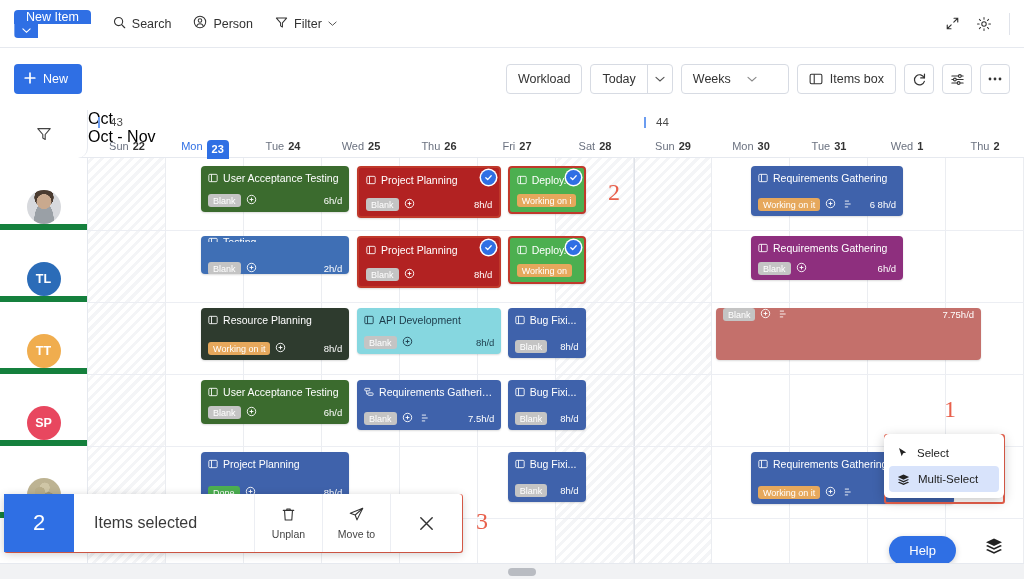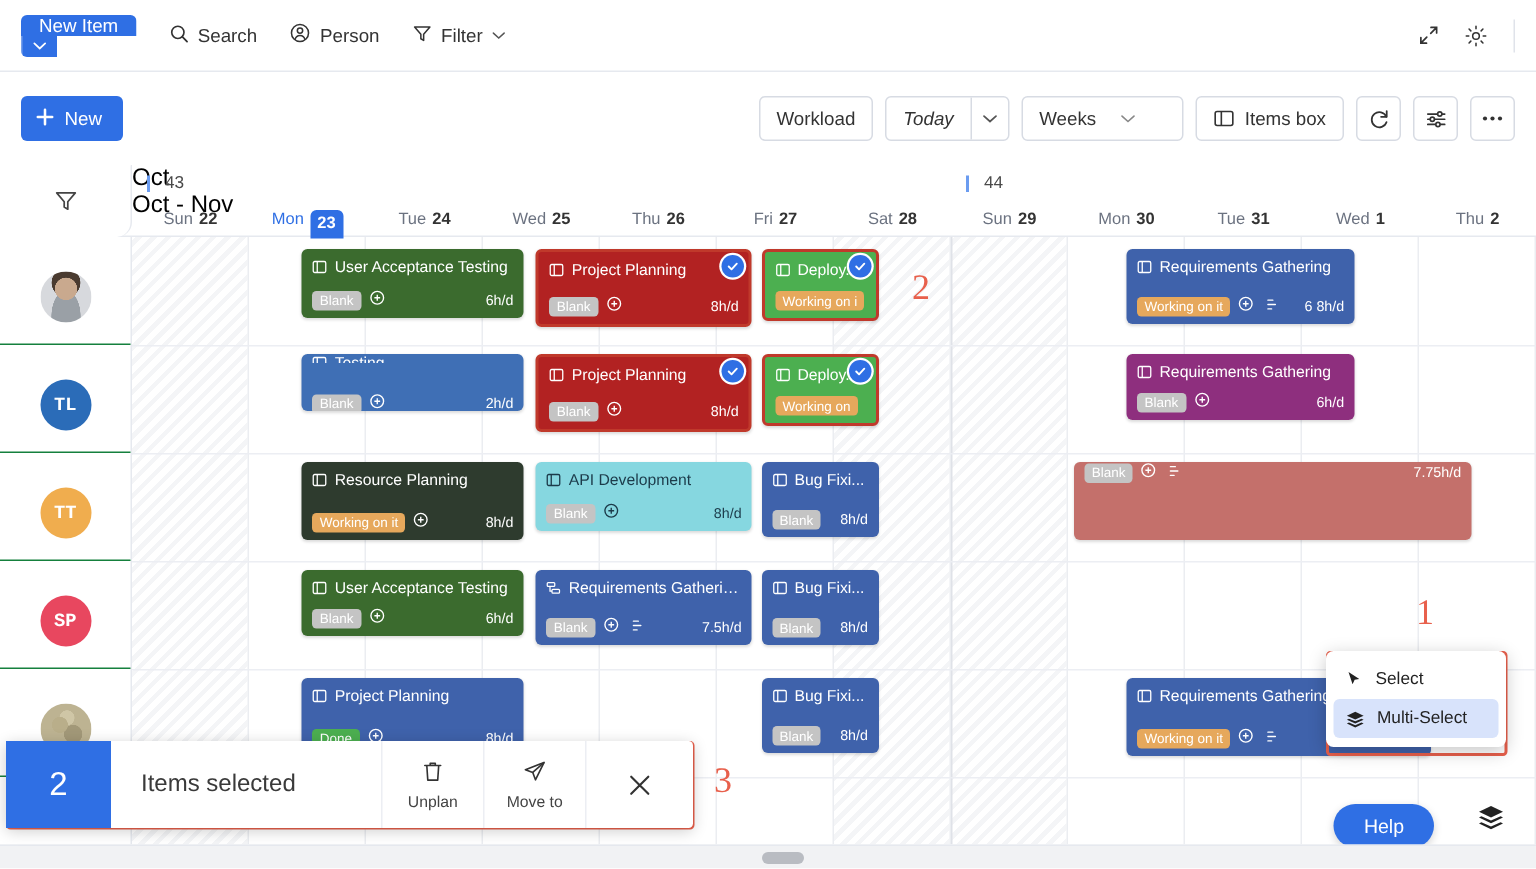--- a/index.html
+++ b/index.html
@@ -49,21 +49,21 @@
     height:30px; padding:0 14px 0 10px; display:flex; align-items:center;
     gap:7px; font-size:12.5px; font-weight:500; cursor:pointer;
   }
   .t2-spacer { flex:1; }
   .pill {
     height:30px; border:1px solid #d7dbe3; border-radius:4px; background:#fff;
     display:flex; align-items:center; padding:0 11px; font-size:12.5px;
     color:#333; margin-left:8px; cursor:pointer; white-space:nowrap;
   }
   .pill.grp { padding:0; }
-  .pill.grp .seg { padding:0 11px; height:28px; display:flex; align-items:center;font-style:italic; }
+  .pill.grp .seg { padding:0 11px; height:28px; display:flex; align-items:center; }
   .pill.grp .seg.car { border-left:1px solid #d7dbe3; padding:0 7px; }
   .pill .caret { margin-left:16px; display:flex; align-items:center; }
   .icon-pill {
     width:30px; height:30px; border:1px solid #d7dbe3; border-radius:4px;
     background:#fff; display:flex; align-items:center; justify-content:center;
     margin-left:8px; cursor:pointer;
   }
 
   
   .datehdr {
@@ -94,24 +94,23 @@
     position:relative; top:3px;
   }
 
   
   .grid { position:absolute; left:0; top:158px; width:1024px; height:405px; overflow:hidden; }
   .leftcol {
     position:absolute; left:0; top:0; width:88px; height:405px;
     background:#fff; border-right:1px solid #e6e9ef; z-index:6;
   }
   .avatar-cell {
-    height:72px; display:flex; align-items:center;
+    height:72px; display:flex; align-items:flex-end;
     justify-content:center; padding-top:8px;
-    border-bottom:1px solid #15803d;
-    font-family:Liberation Mono, monospace;
+    border-bottom:6px solid #15803d;
   }
   .av {
     width:34px; height:34px; border-radius:50%; display:flex;
     align-items:center; justify-content:center; color:#fff;
     font-size:12.5px; font-weight:700; overflow:hidden;
   }
   .av.photo1 { background:
      radial-gradient(circle at 50% 34%, #c9a98e 0 26%, transparent 27%),
      radial-gradient(ellipse at 50% 88%, #9aa0a6 0 40%, transparent 41%),
      radial-gradient(circle at 50% 22%, #4a3b30 0 30%, transparent 31%),

